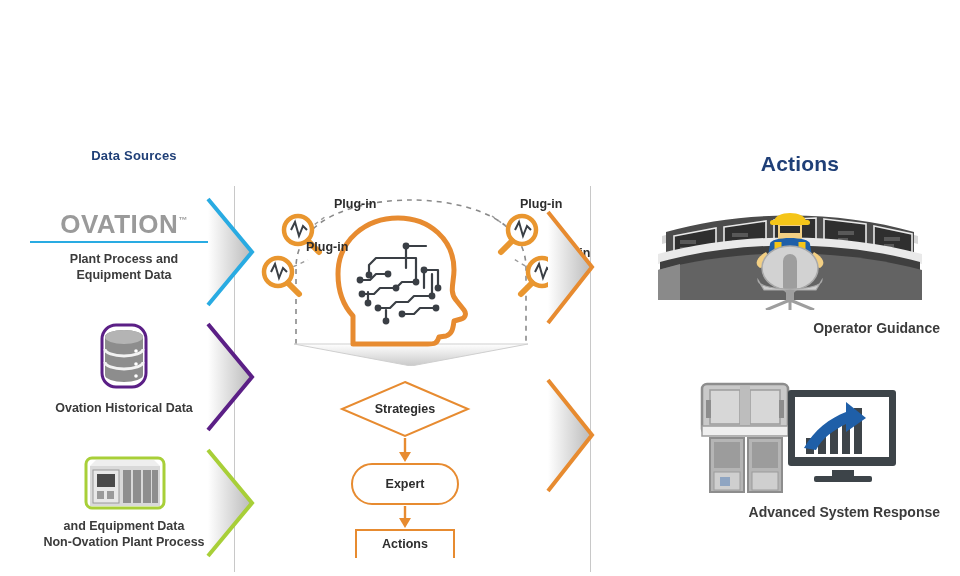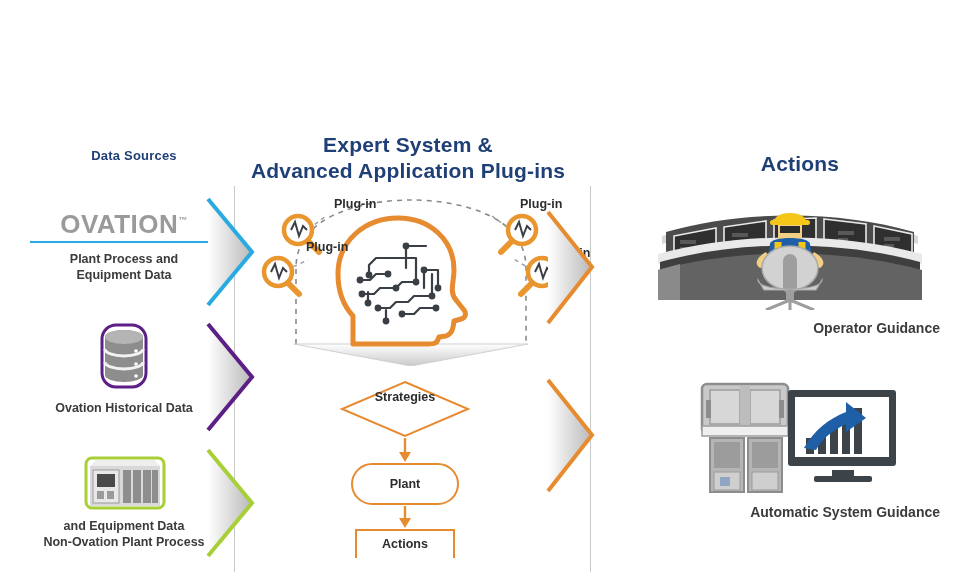--- a/index.html
+++ b/index.html
@@ -48,24 +48,20 @@
   #act-auto{left:640px;top:382px;}
   .plugin-label{position:absolute;font-size:12.5px;font-weight:bold;color:#2d2d2d;margin-left:48px;}
 </style>
 </head>
 <body>
 
 <div class="stage">
 
   <div class="col-title" id="title-data">Data Sources</div>
 
-  <div class="col-title" id="title-center">
-    <div>Expert System &amp;</div>
-    <div>Advanced Application Plug-ins</div>
-  </div>
 
   <div class="col-title" id="title-actions">Actions</div>
 
   <div class="divider" id="divider-left"></div>
   <div class="divider" id="divider-right"></div>
 
   <div class="src" id="src-hist">
     <svg width="200" height="74" viewBox="0 0 200 74">
       <g transform="translate(78,3)">
         <rect x="0" y="0" width="44" height="62" rx="14" fill="none" stroke="#5B1F86" stroke-width="3"></rect>
@@ -241,22 +237,22 @@
   <div id="flow">
     <svg width="170" height="180" viewBox="0 0 170 180">
       <polygon points="85,4 148,31 85,58 22,31" fill="#fff" stroke="#E78B30" stroke-width="2"></polygon>
       <path d="M85,60 L85,76" stroke="#E78B30" stroke-width="2.4"></path>
       <polygon points="85,84 79,74 91,74" fill="#E78B30"></polygon>
       <rect x="32" y="86" width="106" height="40" rx="20" fill="#fff" stroke="#E78B30" stroke-width="2"></rect>
       <path d="M85,128 L85,142" stroke="#E78B30" stroke-width="2.4"></path>
       <polygon points="85,150 79,140 91,140" fill="#E78B30"></polygon>
       <rect x="36" y="152" width="98" height="30" fill="#fff" stroke="#E78B30" stroke-width="2"></rect>
     </svg>
-    <div class="flow-label" style="top:12px;">Strategies</div>
-    <div class="flow-label" style="top:99px;">Plant</div>
+    <div class="flow-label" style="top:24px;">Strategies</div>
+    <div class="flow-label" style="top:99px;">Expert</div>
     <div class="flow-label" style="top:159px;">Actions</div>
   </div>
 
   <div class="chev" style="left:546px;top:210px;">
     <svg width="62" height="115" viewBox="0 0 62 115">
       <defs>
           <linearGradient id="gfill4" x1="0" y1="0" x2="1" y2="0">
         <stop offset="0%" stop-color="#ffffff"></stop>
             <stop offset="100%" stop-color="#b9b9b9"></stop>
       </linearGradient>
@@ -362,16 +358,16 @@
           <rect x="18" y="48" width="8" height="16"></rect>
           <rect x="30" y="42" width="8" height="22"></rect>
           <rect x="42" y="36" width="8" height="28"></rect>
           <rect x="54" y="28" width="8" height="36"></rect>
           <rect x="66" y="18" width="8" height="46"></rect>
         </g>
 
         <path d="M16,58 C26,40 42,28 58,22 L58,12 L78,28 L58,42 L58,34 C46,40 34,48 28,60 Z" fill="#1F5FA8"></path>
       </g>
     </svg>
-    <div class="cap">Automatic System Guidance</div>
+    <div class="cap">Advanced System Response</div>
   </div>
 
 </div>
 
 </body></html>

